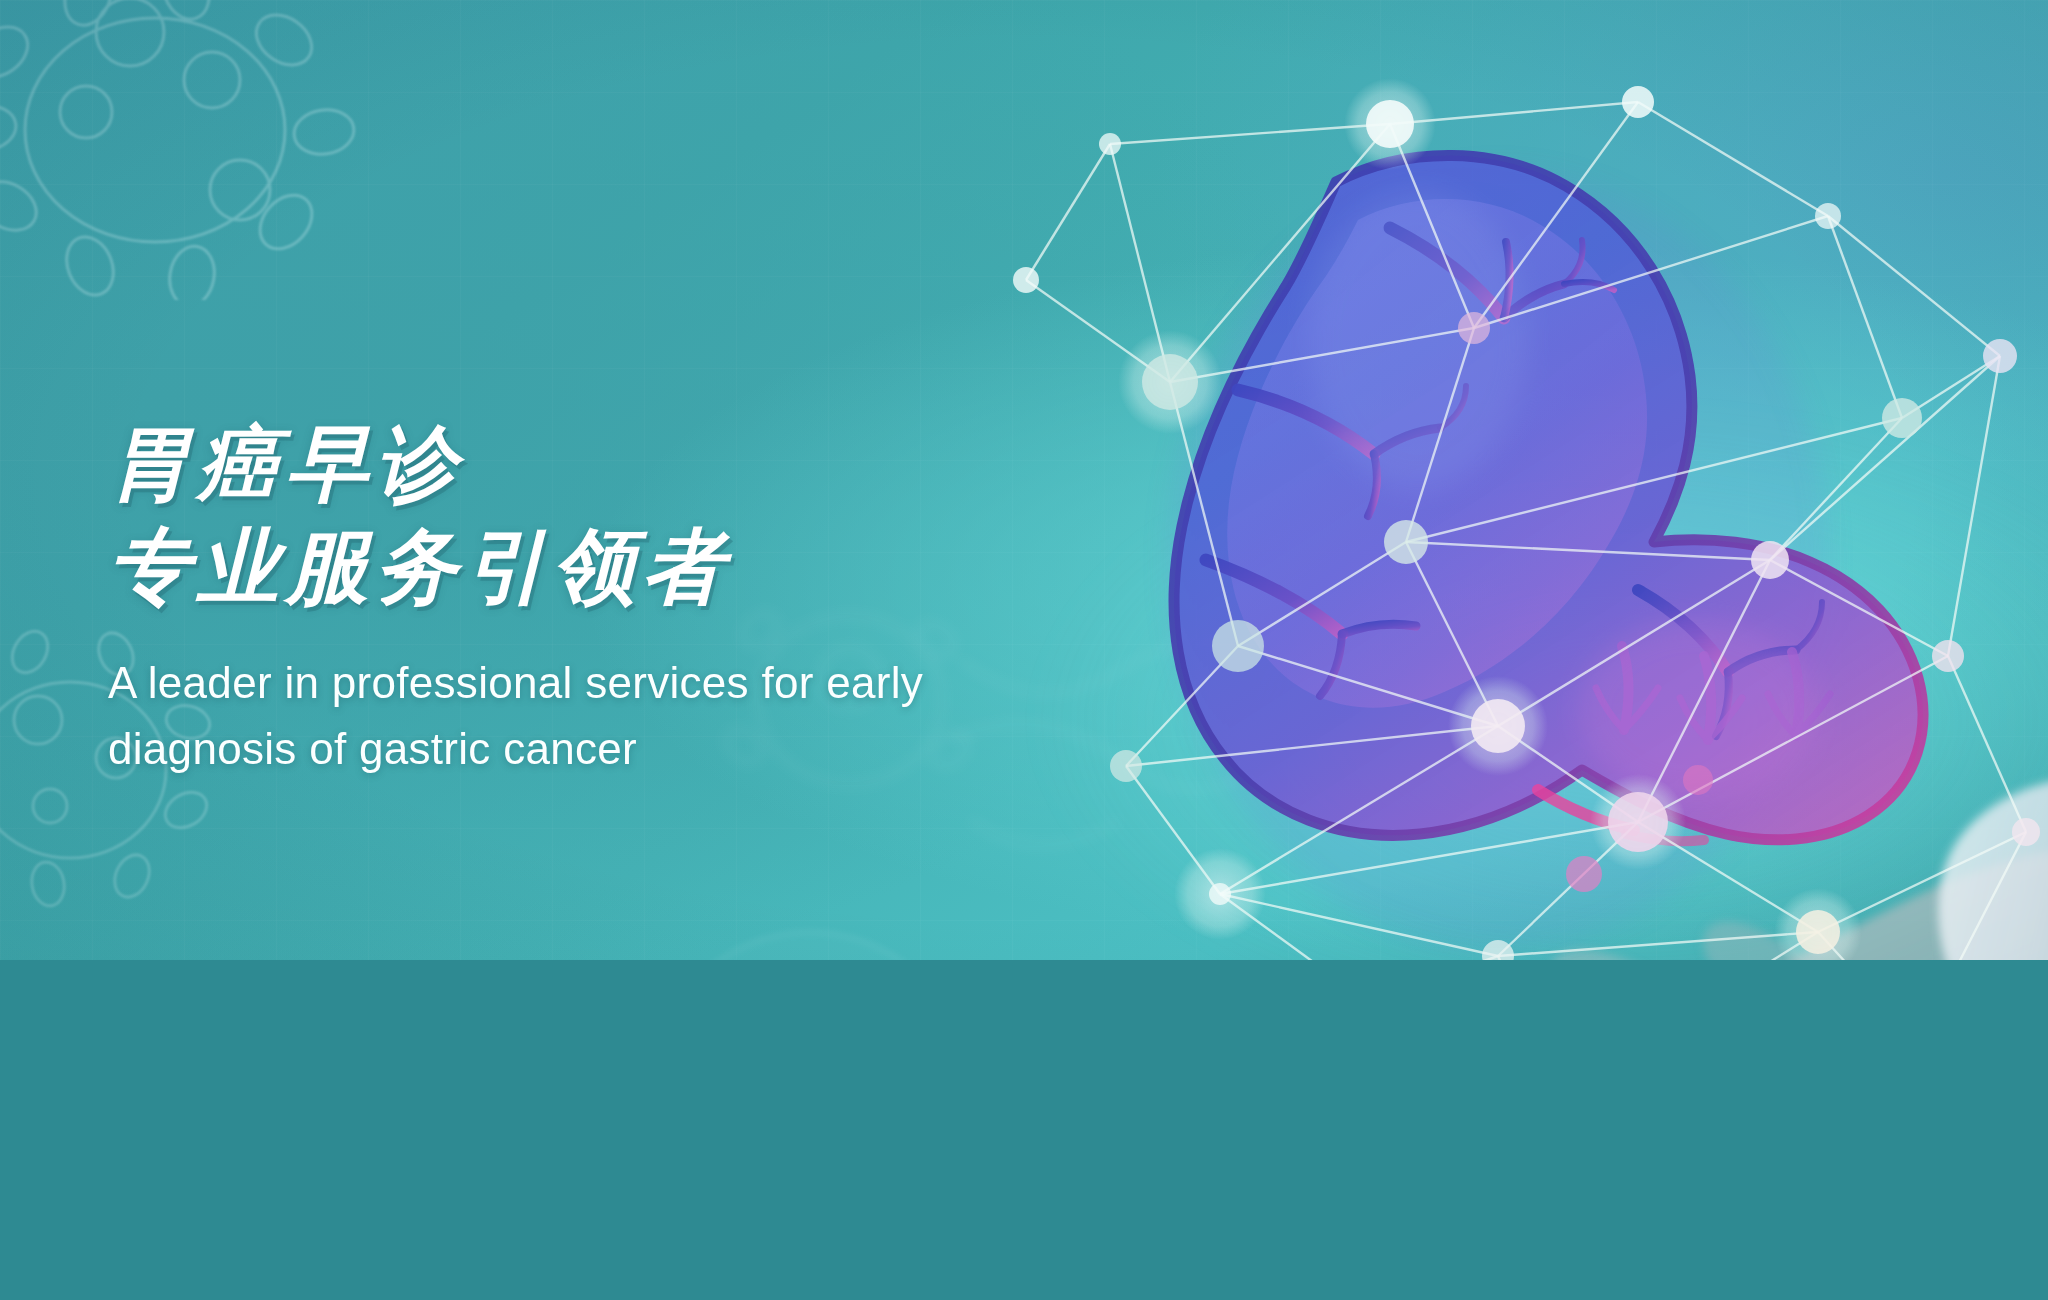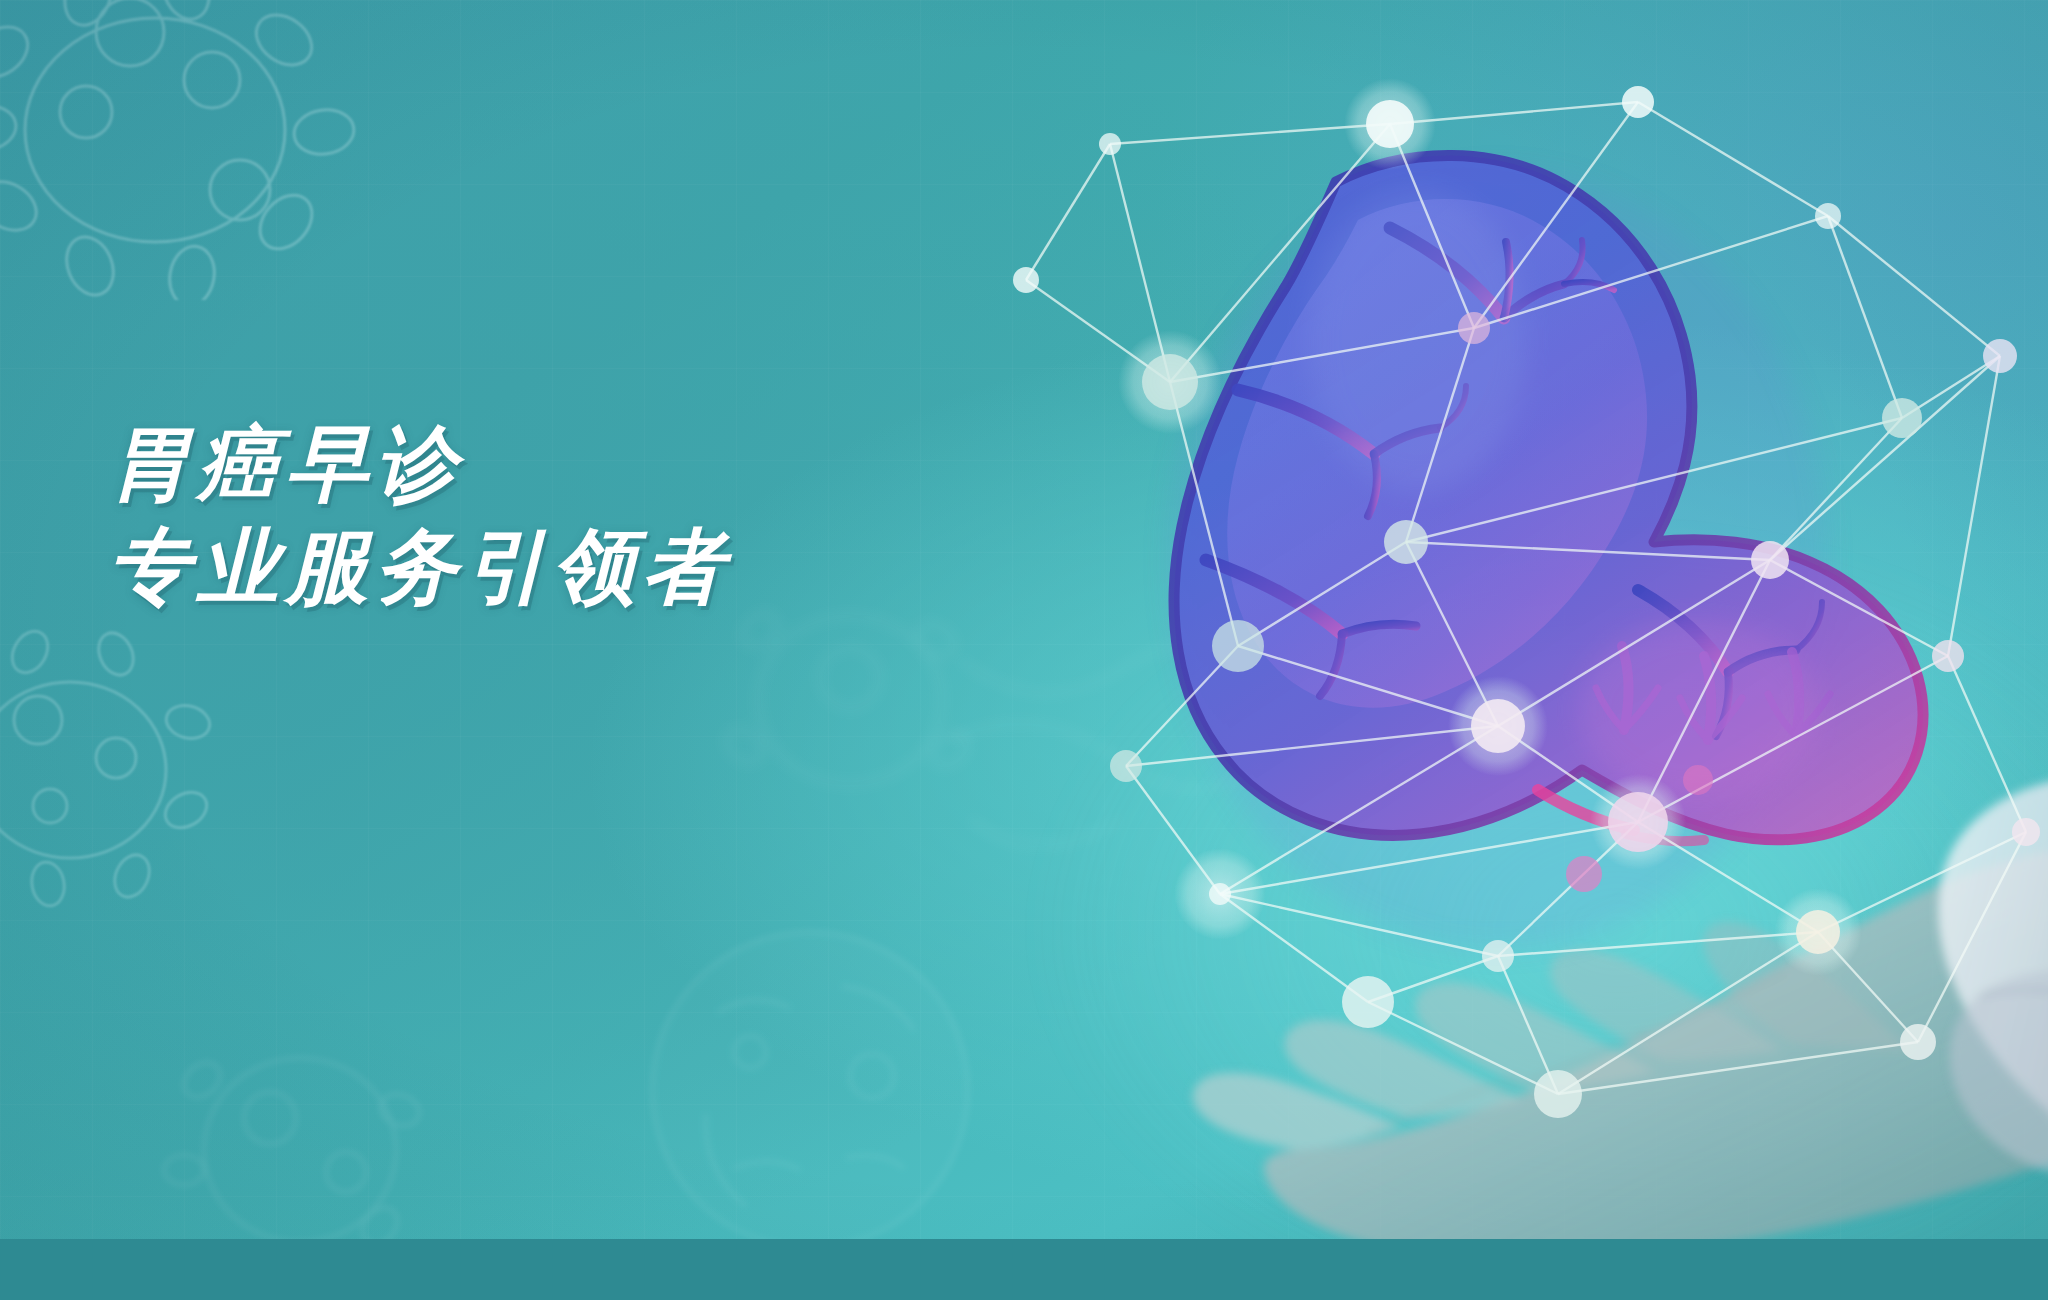--- a/index.html
+++ b/index.html
@@ -1,20 +1,20 @@
 <!DOCTYPE html>
 <html><head>
 <meta charset="utf-8">
 <title>Banner</title>
 <style>
   html,body{margin:0;padding:0;background:#2e8a92;}
   *{box-sizing:border-box;}
   #stage{
     position:relative;
-    width:2048px;height:1239px;
+    width:2048px;height:960px;
     overflow:hidden;
     font-family:"Liberation Sans","DejaVu Sans",sans-serif;
     background:#3fa2ab;
   }
 
   
   .bg-base{
     position:absolute;inset:0;
     background:
       radial-gradient(ellipse 70% 60% at 72% 62%, #5fd0d2 0%, rgba(95,208,210,0) 62%),
@@ -459,15 +459,19 @@
         </g>
       </g>
     </svg>
   </div>
 
   <div class="vignette"></div>
 
   <div class="copy">
     <div class="headline l1">胃癌早诊</div>
     <div class="headline l2">专业服务引领者</div>
+    <div class="subcopy">
+      <div>A leader in professional services for early</div>
+      <div>diagnosis of gastric cancer</div>
+    </div>
   </div>
 
 </div>
 
 </body></html>

